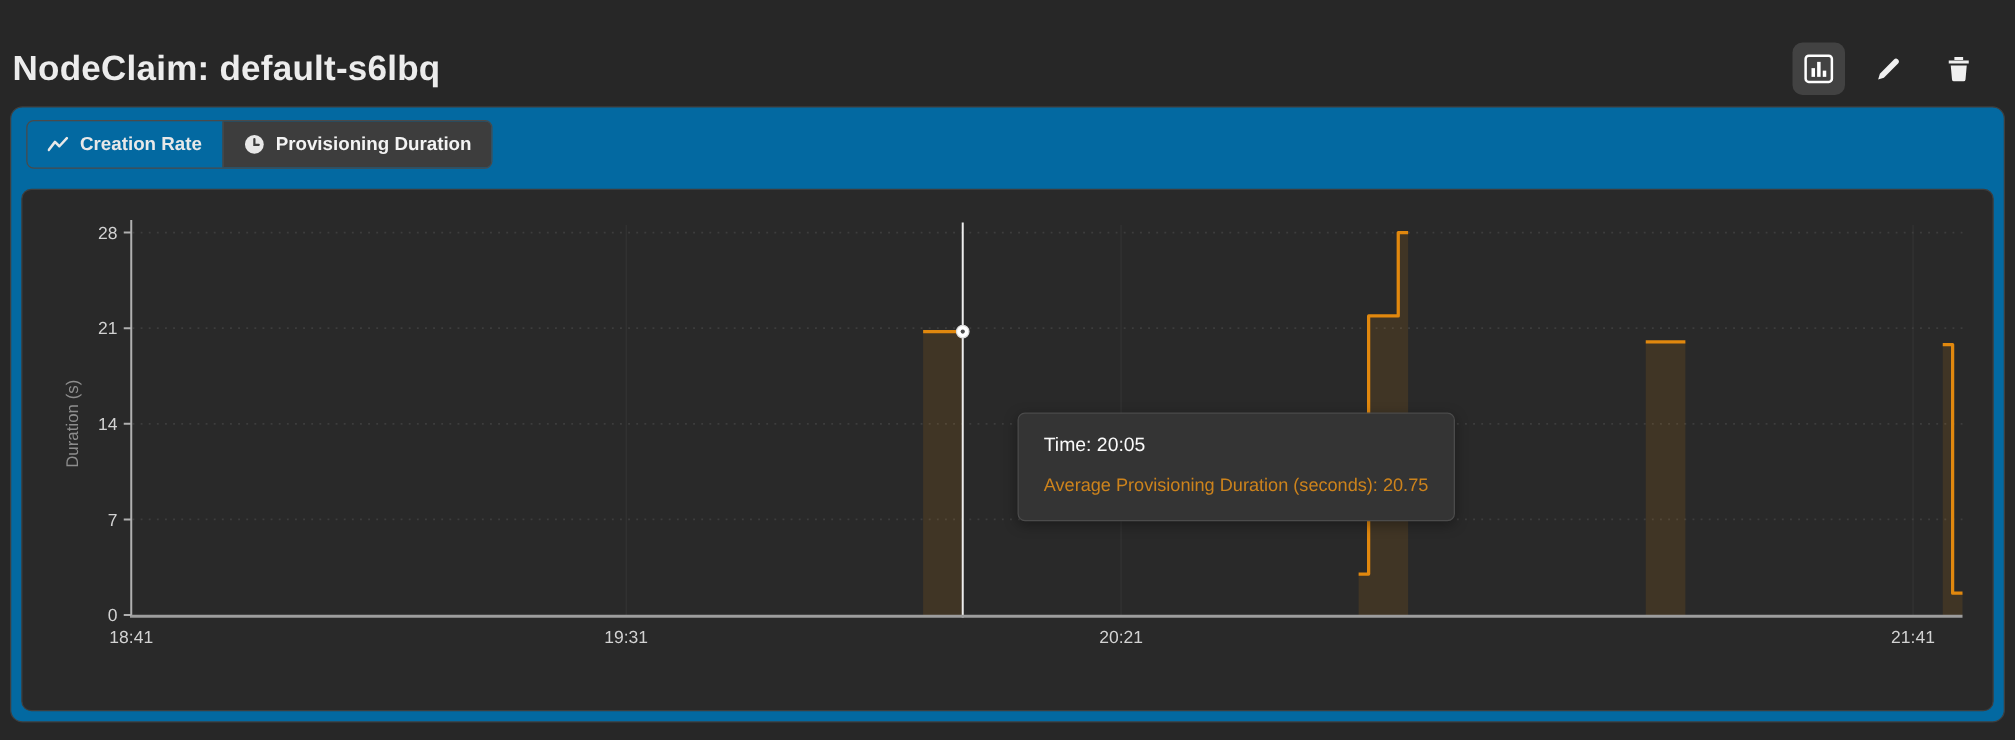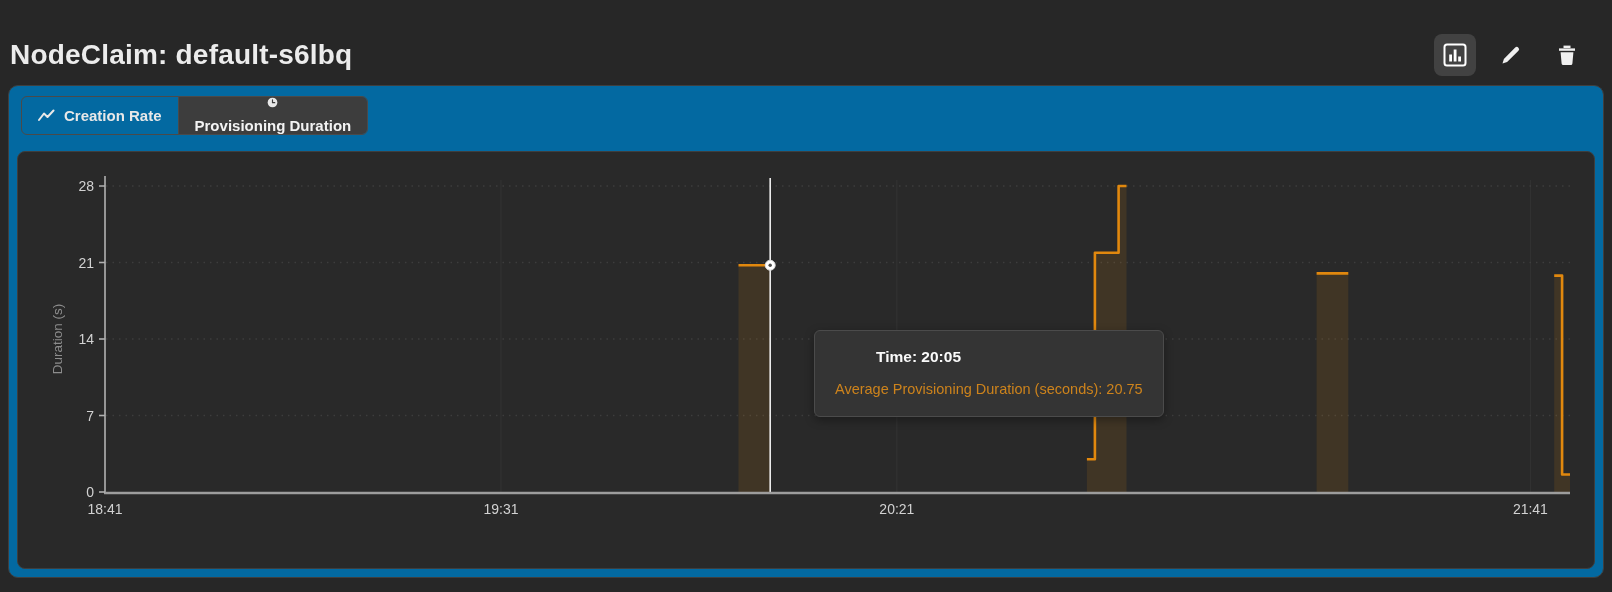--- a/index.html
+++ b/index.html
@@ -20,21 +20,21 @@
 
   
   .panel { position:absolute; left:8px; right:8px; top:85px; height:493px;
            border:1px solid #3f3f3f; border-radius:10px; background:#0369a1; }
   .toolbar { display:flex; align-items:flex-start; justify-content:space-between;
              padding:10px 14px 0 12px; height:58px; }
   .tab-group { display:flex; border:1px solid #4a4a4a; border-radius:6px; overflow:hidden; height:39px; }
   .tab { display:flex; align-items:center; gap:9px; padding:0 16px; height:100%;
          background:transparent; border:none; color:#e8e8e8; font-family:inherit;
          font-size:15px; font-weight:600; cursor:pointer; }
-  .tab + .tab { border-left:1px solid #4a4a4a;flex-direction:column; }
+  .tab + .tab { border-left:1px solid #4a4a4a; }
   .tab.selected { background:#3d3d3d; color:#f3f3f3; }
   .toolbar-right { display:flex; align-items:center; gap:12px; }
   .btn { display:flex; align-items:center; gap:10px; height:39px; padding:0 16px;
          background:transparent; border:1px solid #4d4d4d; border-radius:8px;
          color:#e6e6e6; font-family:inherit; font-size:14px; font-weight:500; cursor:pointer; }
   .btn.big { font-size:17px; font-weight:400; padding:0 14px; }
   .btn.highlighted { border:2px solid #e9e9e9; }
   .pause-glyph { display:inline-flex; gap:3.5px; }
   .pause-glyph i { display:block; width:3.5px; height:13px; background:#eaeaea; }
   .caret { width:0; height:0; border-left:5.5px solid transparent;
@@ -42,21 +42,21 @@
 
   
   .chart-card { position:absolute; left:8px; right:8px; top:65px; bottom:8px;
                 border:1px solid #3e3e3e; border-radius:8px; background:#292929; overflow:hidden; }
   #chart-mount { position:absolute; left:0; top:0; width:1578px; height:372px; }
   #chart-mount svg { display:block; }
 
   .tooltip { position:absolute; left:796px; top:178px; background:#343434;
              border:1px solid #4b4b4b; border-radius:6px; padding:17px 20px 19px 20px;
              white-space:nowrap; box-shadow:0 3px 10px rgba(0,0,0,.35); }
-  .tt-time { color:#fafafa; font-size:15.5px; font-weight:700; margin-bottom:15px;margin-left:41px; }
+  .tt-time { color:#fafafa; font-size:15.5px; font-weight:400; margin-bottom:15px; }
   .tt-series { color:#cd831c; font-size:14.5px; }
 
   .legend { position:absolute; left:0; right:0; top:359px; display:flex;
             justify-content:center; align-items:center; gap:8px;
             color:#ca7e1c; font-size:14.5px; font-weight:500; }
 </style>
 </head>
 <body>
 
 <div class="page">

